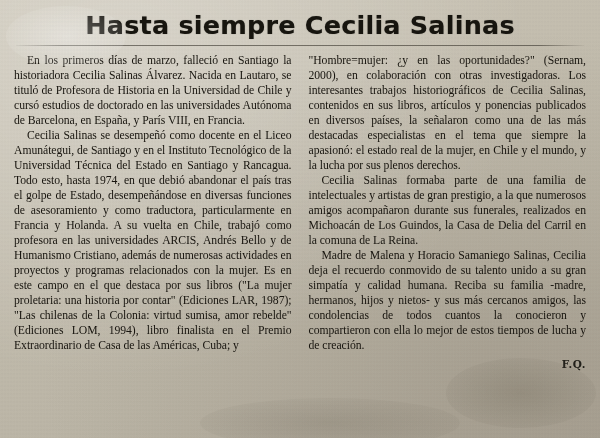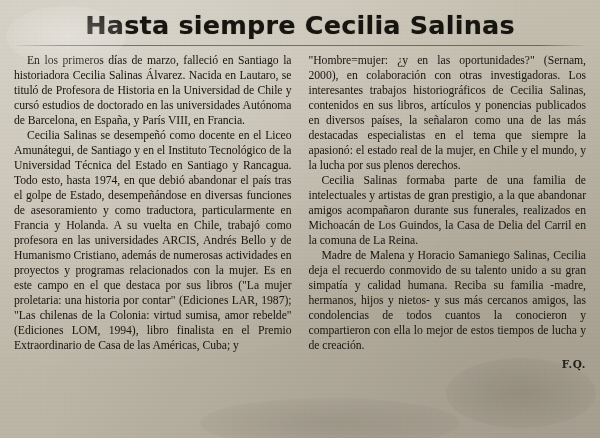--- a/index.html
+++ b/index.html
@@ -102,18 +102,18 @@
   <h1 class="headline">Hasta siempre Cecilia Salinas</h1>
   <div class="rule"></div>
 
   <div class="columns">
     <div class="col">
       <p class="indent">En los primeros días de marzo, falleció en Santiago la historiadora Cecilia Salinas Álvarez. Nacida en Lautaro, se tituló de Profesora de Historia en la Universidad de Chile y cursó estudios de doctorado en las universidades Autónoma de Barcelona, en España, y París VIII, en Francia.</p>
       <p class="indent">Cecilia Salinas se desempeñó como docente en el Liceo Amunátegui, de Santiago y en el Instituto Tecnológico de la Universidad Técnica del Estado en Santiago y Rancagua. Todo esto, hasta 1974, en que debió abandonar el país tras el golpe de Estado, desempeñándose en diversas funciones de asesoramiento y como traductora, particularmente en Francia y Holanda. A su vuelta en Chile, trabajó como profesora en las universidades ARCIS, Andrés Bello y de Humanismo Cristiano, además de numerosas actividades en proyectos y programas relacionados con la mujer. Es en este campo en el que destaca por sus libros ("La mujer proletaria: una historia por contar" (Ediciones LAR, 1987); "Las chilenas de la Colonia: virtud sumisa, amor rebelde" (Ediciones LOM, 1994), libro finalista en el Premio Extraordinario de Casa de las Américas, Cuba; y</p>
     </div>
     <div class="col">
       <p>"Hombre=mujer: ¿y en las oportunidades?" (Sernam, 2000), en colaboración con otras investigadoras. Los interesantes trabajos historiográficos de Cecilia Salinas, contenidos en sus libros, artículos y ponencias publicados en diversos países, la señalaron como una de las más destacadas especialistas en el tema que siempre la apasionó: el estado real de la mujer, en Chile y el mundo, y la lucha por sus plenos derechos.</p>
-      <p class="indent">Cecilia Salinas formaba parte de una familia de intelectuales y artistas de gran prestigio, a la que abandonar amigos acompañaron durante sus funerales, realizados en Michoacán de Los Guindos, la Casa de Delia del Carril en la comuna de La Reina.</p>
+      <p class="indent">Cecilia Salinas formaba parte de una familia de intelectuales y artistas de gran prestigio, a la que numerosos amigos acompañaron durante sus funerales, realizados en Michoacán de Los Guindos, la Casa de Delia del Carril en la comuna de La Reina.</p>
       <p class="indent">Madre de Malena y Horacio Samaniego Salinas, Cecilia deja el recuerdo conmovido de su talento unido a su gran simpatía y calidad humana. Reciba su familia -madre, hermanos, hijos y nietos- y sus más cercanos amigos, las condolencias de todos cuantos la conocieron y compartieron con ella lo mejor de estos tiempos de lucha y de creación.</p>
       <div class="sig">F.Q.</div>
     </div>
   </div>
 </div>
 
 </body></html>

